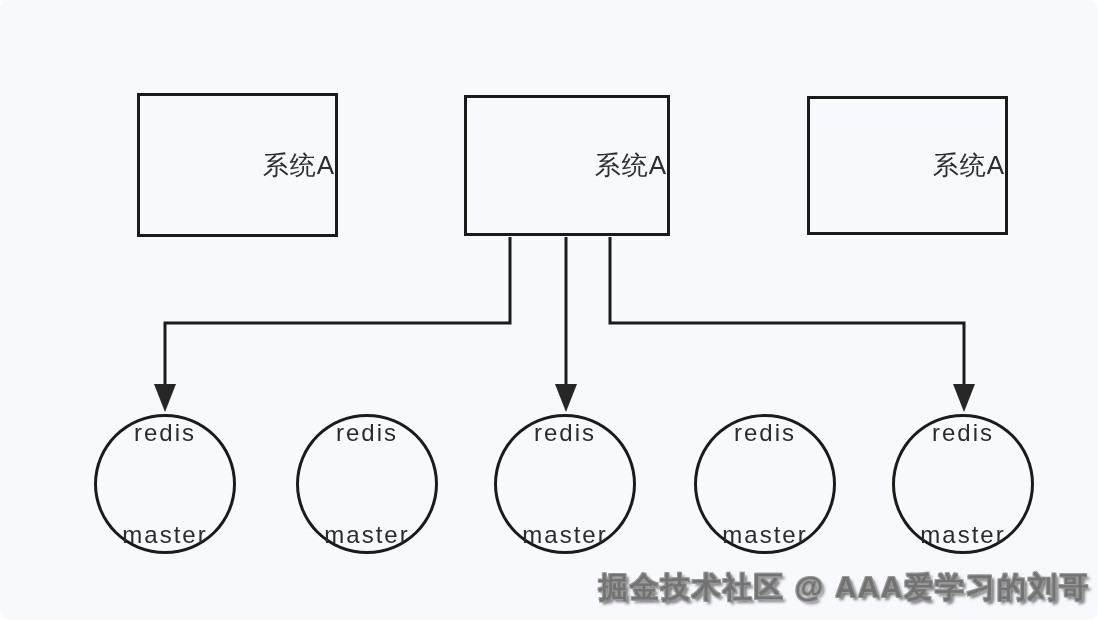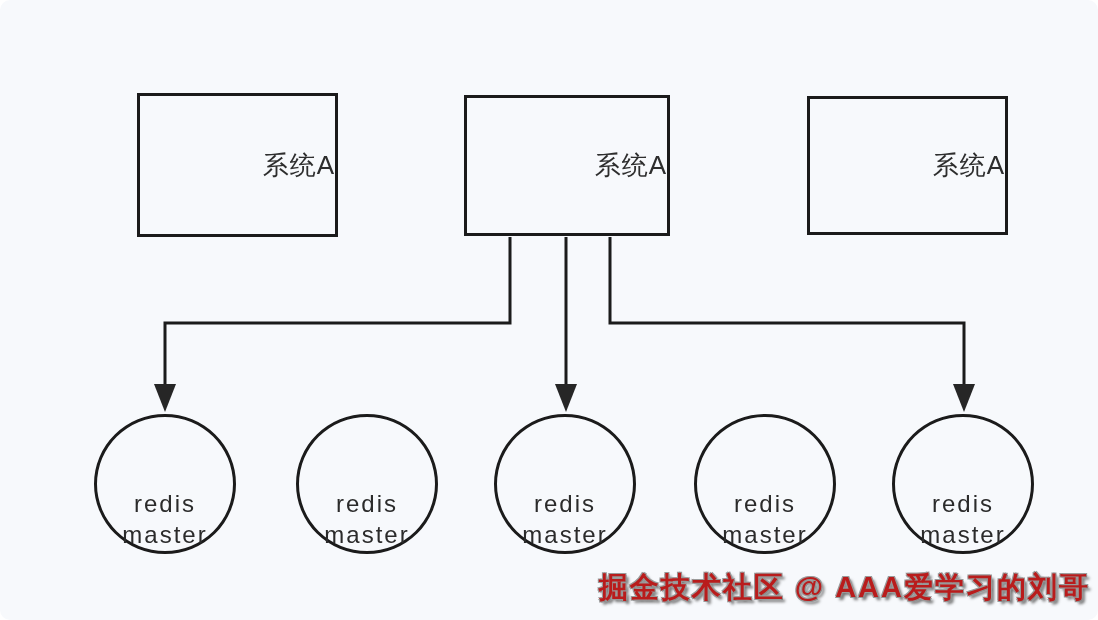--- a/index.html
+++ b/index.html
@@ -44,40 +44,40 @@
     box-sizing: border-box;
     width: 142px;
     height: 140px;
     top: 414px;
     border: 3px solid #1b1b1b;
     border-radius: 50%;
     background: transparent;
     display: flex;
     flex-direction: column;
     align-items: center;
-    justify-content: flex-end;
+    justify-content: space-between;
     font-size: 24px;
     line-height: 1.32;
     color: #2b2b2b;
     letter-spacing: 2px;
     text-align: center;
   }
   .redis-circle.c1 { left: 94px;  }
   .redis-circle.c2 { left: 296px; }
   .redis-circle.c3 { left: 494px; }
   .redis-circle.c4 { left: 694px; }
   .redis-circle.c5 { left: 892px; }
   .watermark {
     position: absolute;
     right: 8px;
     bottom: 12px;
     font-size: 29px;
     font-weight: 700;
     letter-spacing: 2px;
-    color: #b91c1c;
+    color: #737373;
     text-shadow:
       -1px -1px 0 #9a9a9a,
        1px -1px 0 #9a9a9a,
       -1px  1px 0 #9a9a9a,
        1px  1px 0 #8a8a8a,
        3px  3px 3px #6f6f6f;
     white-space: nowrap;
   }
 </style>
 </head>

